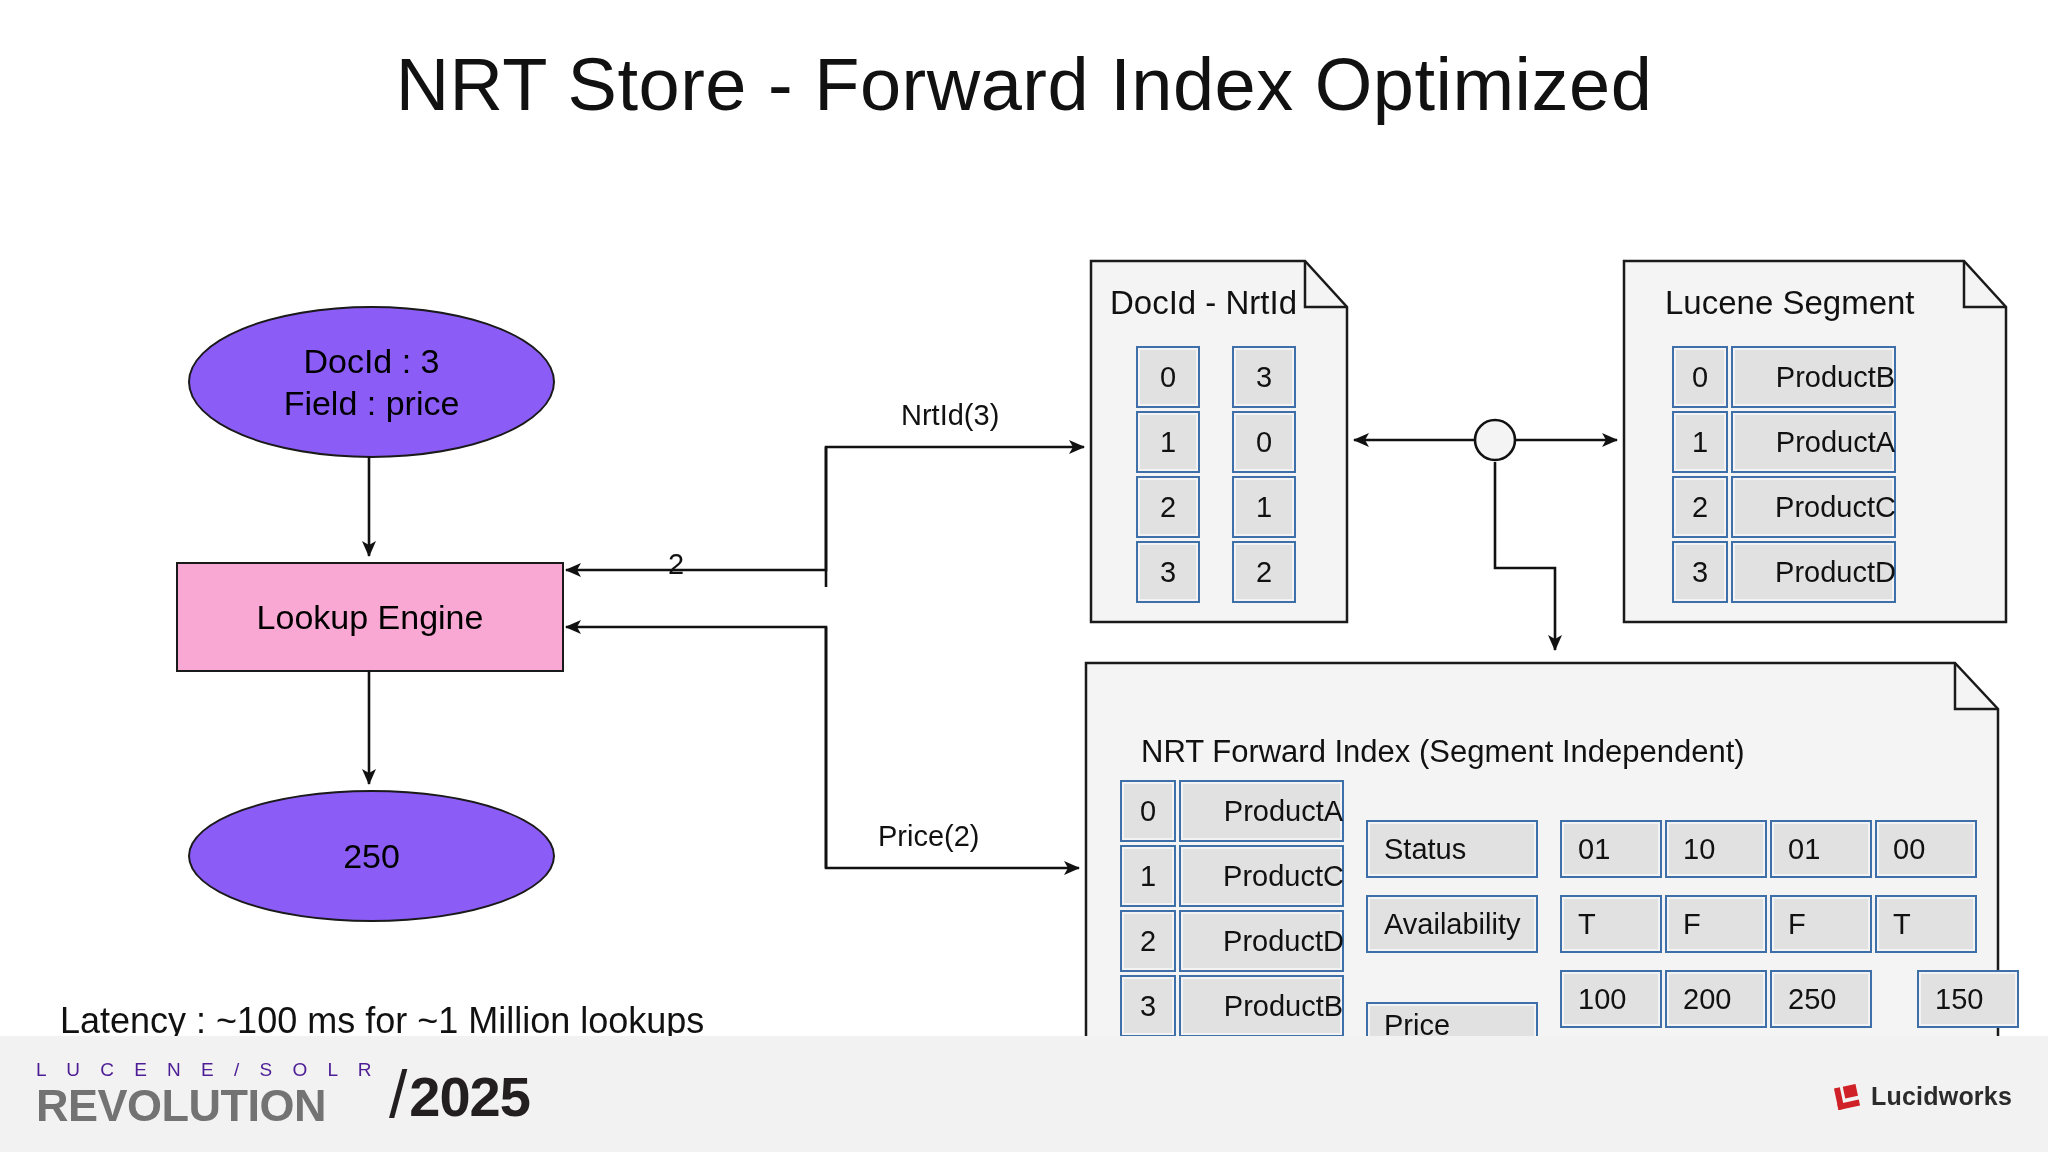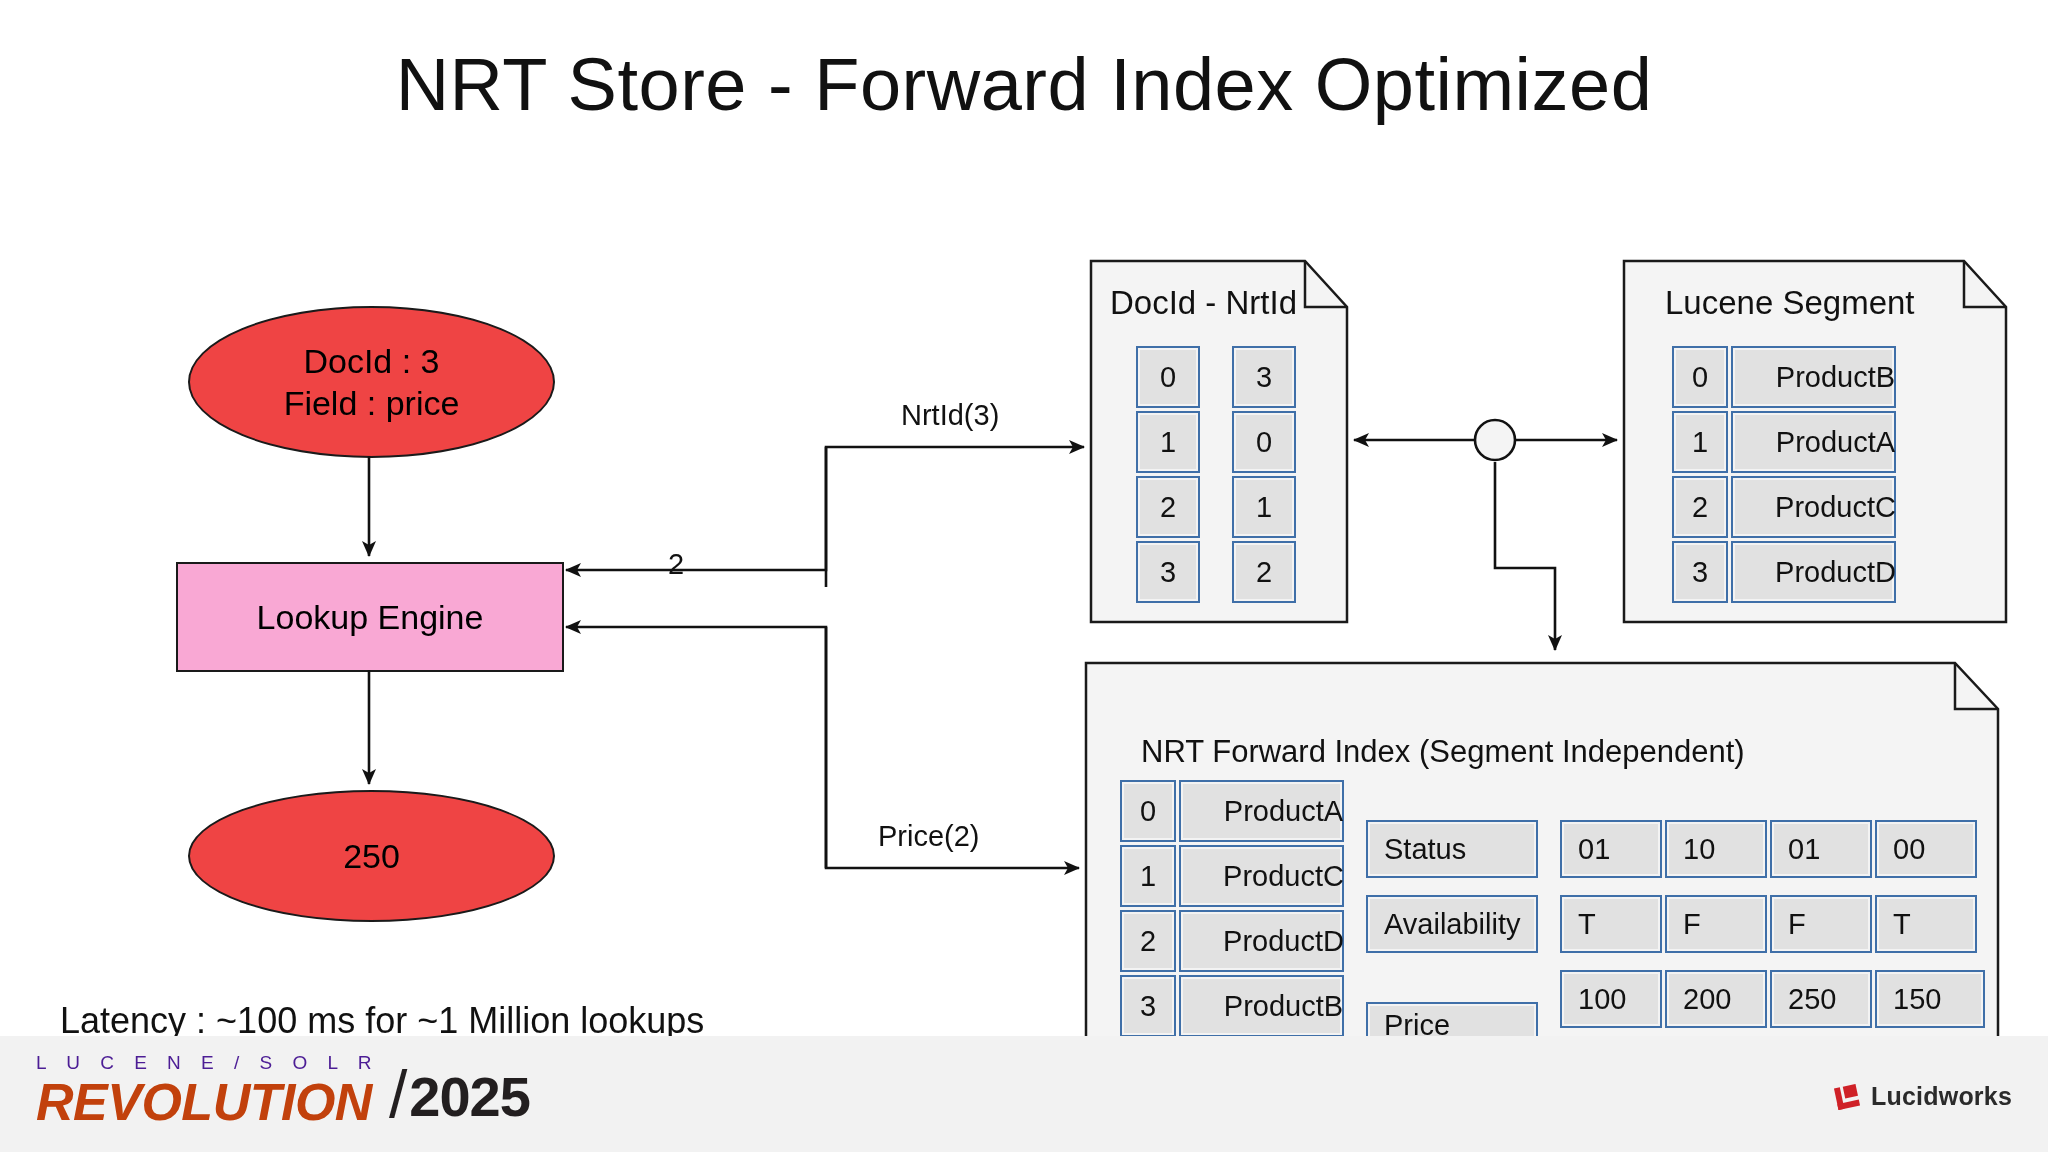--- a/index.html
+++ b/index.html
@@ -14,21 +14,21 @@
   
   #slide-title{
     position:absolute;left:0;top:46px;width:2048px;
     text-align:center;font-size:74px;font-weight:400;
     letter-spacing:.5px;line-height:1.05;color:#111;
   }
 
   
   .ellipse{
     position:absolute;border:2.5px solid #1a1a1a;border-radius:50%;
-    background:#ef4444;display:flex;flex-direction:column;
+    background:#8b5cf6;display:flex;flex-direction:column;
     align-items:center;justify-content:center;text-align:center;
     font-size:34px;line-height:1.25;
   }
   .procbox{
     position:absolute;border:2.5px solid #1a1a1a;background:#f9a8d4;
     display:flex;align-items:center;justify-content:center;
     font-size:34px;
   }
 
   
@@ -70,21 +70,21 @@
   }
   #brand-left{
     position:absolute;left:36px;top:1058px;display:flex;align-items:flex-end;height:70px;
   }
   #brand-left .stack{display:flex;flex-direction:column;line-height:1;}
   #lsr-top{
     font-size:19px;letter-spacing:7.5px;color:#4c1d95;font-weight:400;
     margin-bottom:4px;
   }
   #lsr-main{
-    font-size:52px;letter-spacing:-.5px;color:#c2410c;font-weight:bold;font-style:italic;
+    font-size:45px;letter-spacing:-.5px;color:#737373;font-weight:bold;
   }
   #lsr-slash{
     font-size:66px;color:#231f20;font-weight:300;margin:0 2px 0 10px;
     transform:translateY(4px);
   }
   #lsr-year{
     font-size:56px;color:#231f20;font-weight:bold;letter-spacing:-1px;
     align-self:flex-end;transform:translateY(1px);
   }
   #brand-right{
@@ -207,21 +207,21 @@
           <div class="cell lbl" style="width: 102px; height: 58px;">F</div>
           <div class="cell lbl" style="width: 102px; height: 58px;">T</div>
         </div>
       </div>
       <div class="cellrow" style="gap: 0px;">
         <div class="cell lbl" style="width: 172px; height: 46px; margin-right: 22px; margin-top: 32px;">Price</div>
         <div class="cellrow" style="gap: 3px;">
           <div class="cell lbl" style="width: 102px; height: 58px;">100</div>
           <div class="cell lbl" style="width: 102px; height: 58px;">200</div>
           <div class="cell lbl" style="width: 102px; height: 58px;">250</div>
-          <div class="cell lbl" style="width: 110px; height: 58px;">150</div>
+          <div class="cell lbl" style="width: 102px; height: 58px; margin-left: 42px;">150</div>
         </div>
       </div>
     </div>
 
   <svg id="wires" viewBox="0 0 2048 1152">
     <defs>
       <marker id="ah" markerWidth="16" markerHeight="14" refX="15" refY="7" orient="auto" markerUnits="userSpaceOnUse">
         <path d="M0,0 L16,7 L0,14 L4,7 Z" fill="#111"></path>
       </marker>
     </defs>

